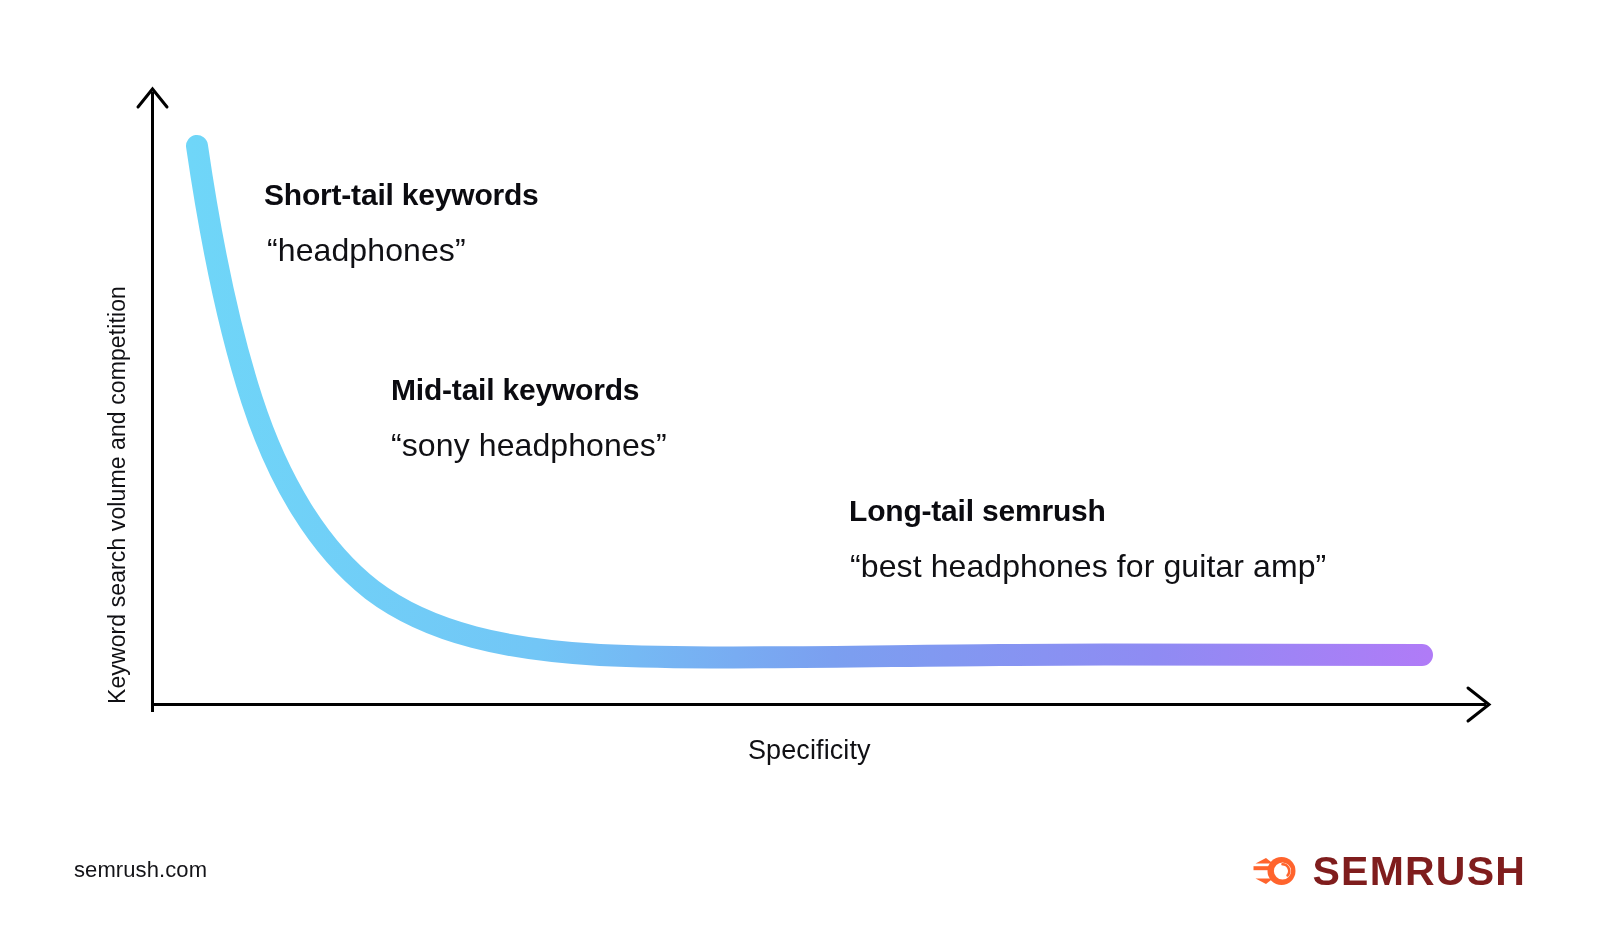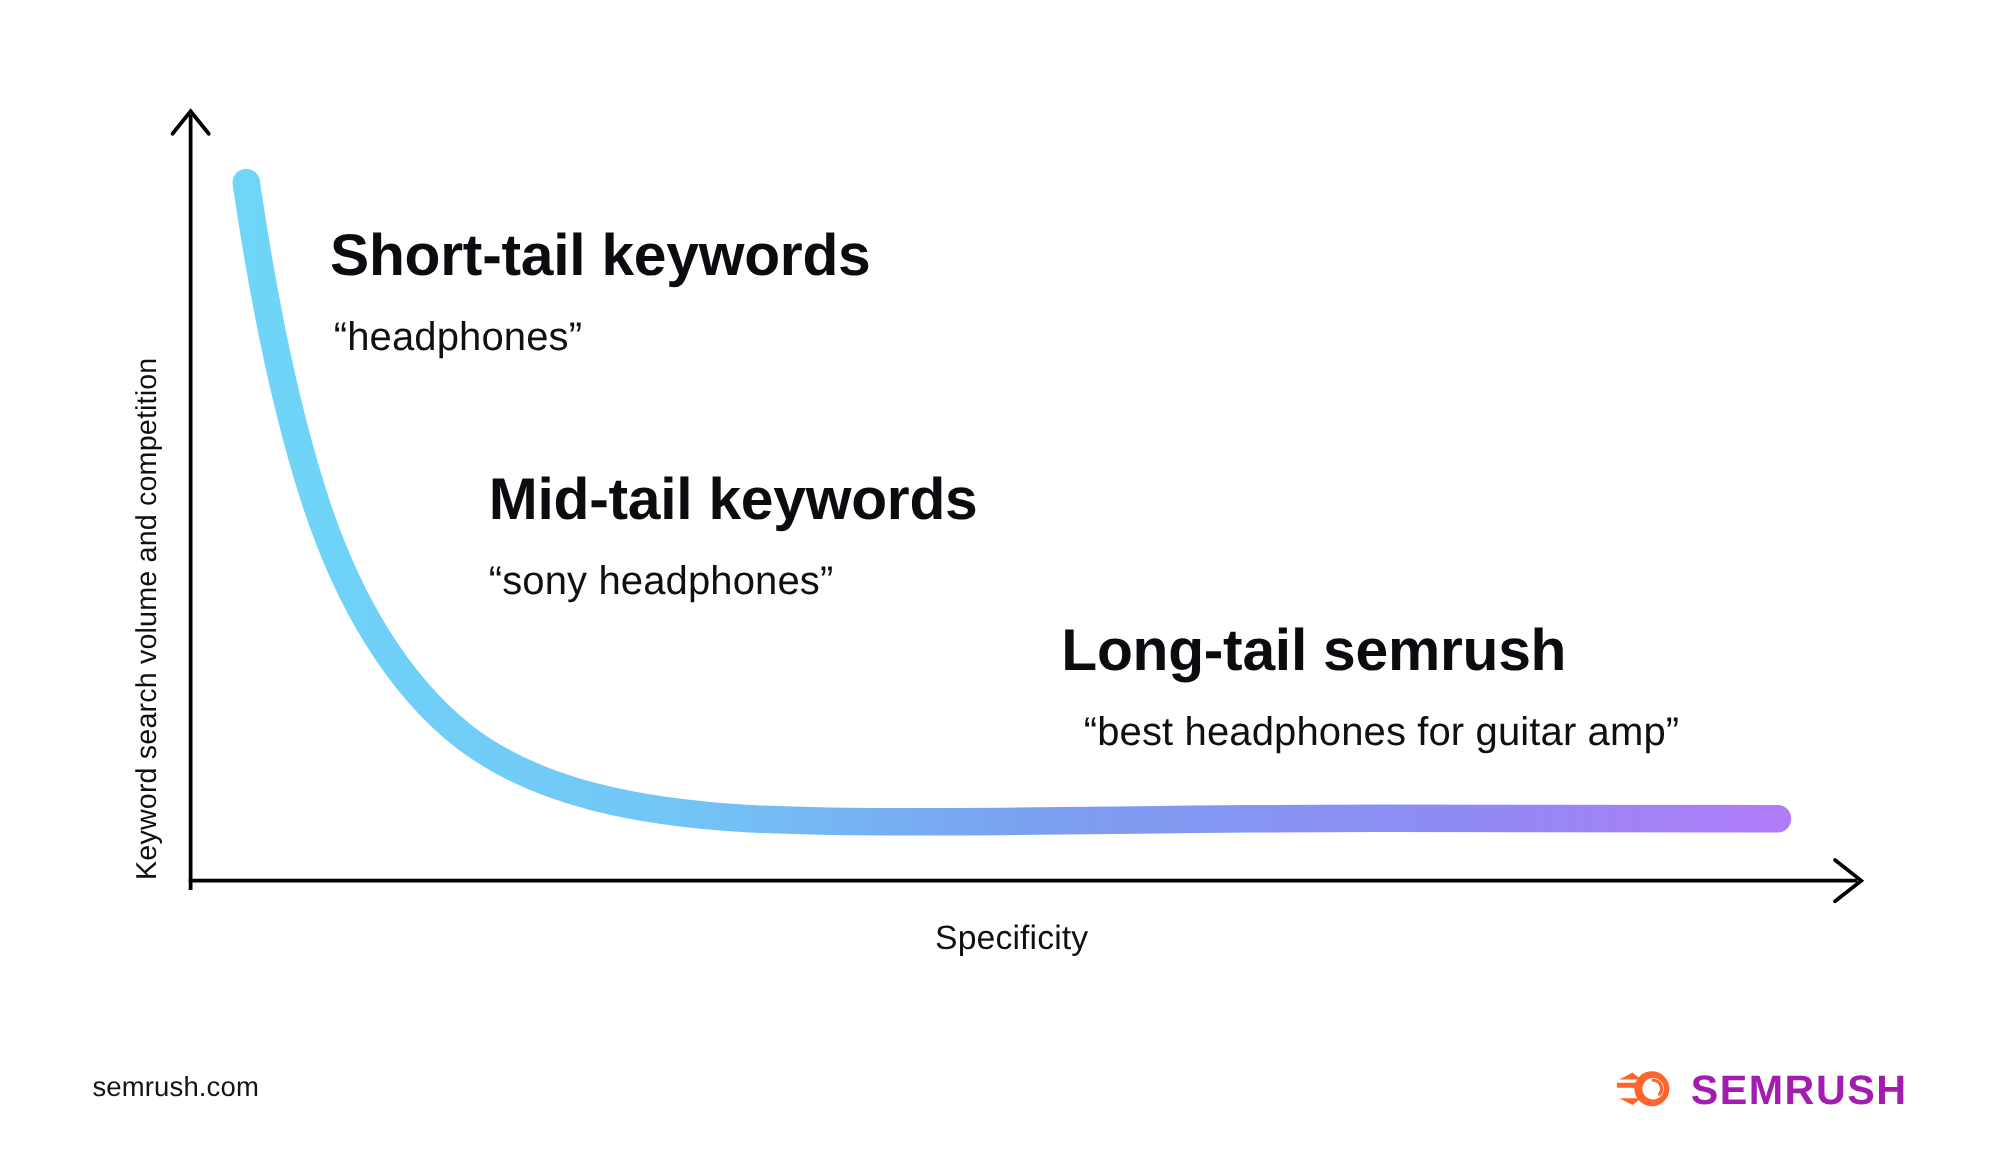--- a/index.html
+++ b/index.html
@@ -51,40 +51,40 @@
     color: #101014;
     white-space: nowrap;
   }
 
   
   .kw-group {
     position: absolute;
     white-space: nowrap;
   }
   .kw-heading {
-    font-size: 47px;
+    font-size: 30px;
     font-weight: 700;
     letter-spacing: -0.2px;
     color: #0b0b10;
     line-height: 1.1;
   }
   .kw-example {
     font-size: 32px;
     font-weight: 400;
     letter-spacing: 0.1px;
     color: #101014;
     line-height: 1.1;
     margin-top: 22px;
   }
   .kw-group.short   { left: 264px; top: 178px; }
   .kw-group.short   .kw-example { margin-left: 3px; }
   .kw-group.mid     { left: 391px; top: 373px; }
   .kw-group.mid     .kw-example { margin-left: 0; }
   .kw-group.long    { left: 849px; top: 494px; }
-  .kw-group.long    .kw-example { margin-left: 18px; }
+  .kw-group.long    .kw-example { margin-left: 1px; }
 
   
   #footer-url {
     position: absolute;
     left: 74px;
     top: 857px;
     font-size: 22px;
     color: #141418;
     letter-spacing: 0.1px;
   }
@@ -97,24 +97,24 @@
     align-items: center;
     gap: 14px;
     height: 38px;
   }
   #brand-mark {
     display: block;
     width: 46px;
     height: 34px;
   }
   #brand-wordmark {
-    font-size: 33px;
+    font-size: 41px;
     font-weight: 700;
     letter-spacing: 1.2px;
-    color: #a21caf;
+    color: #7f1d1d;
     line-height: 1;
   }
 </style>
 </head>
 <body>
 
 <div id="page">
 
   <svg id="chart-svg" viewBox="0 0 1600 933">
     <defs>

